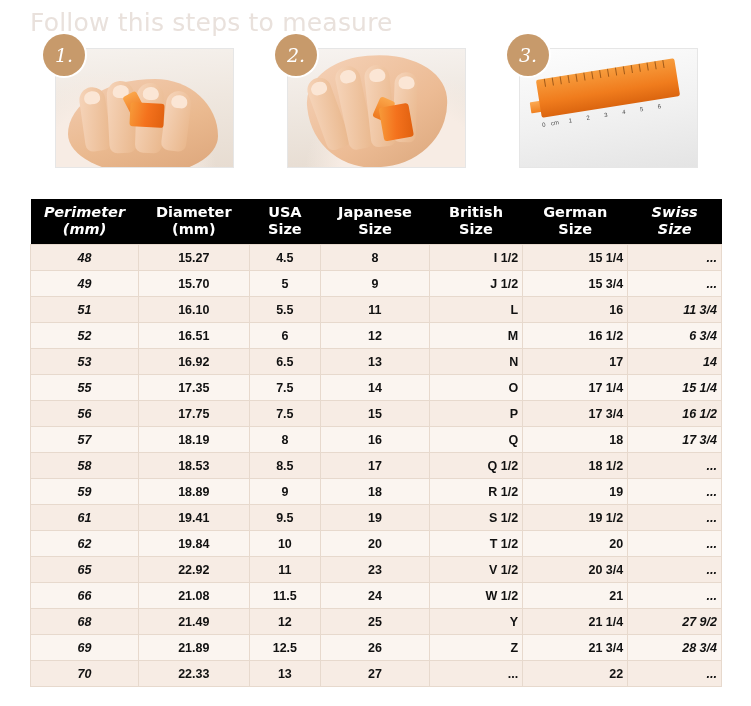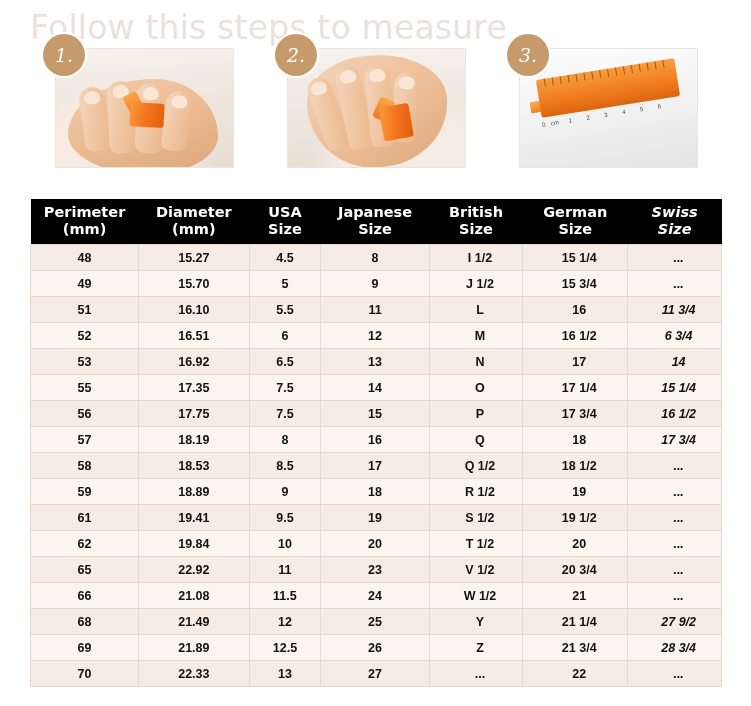--- a/index.html
+++ b/index.html
@@ -16,21 +16,21 @@
   }
   .page {
     position: relative;
     width: 751px;
     height: 706px;
   }
   .heading {
     position: absolute;
     left: 30px;
     top: 8px;
-    font-size: 33px;
+    font-size: 25px;
     color: #e9e1dc;
     letter-spacing: 0.2px;
     font-family: "DejaVu Sans", sans-serif;
     white-space: nowrap;
   }
 
   
   .steps {
     position: absolute;
     left: 0;
@@ -206,22 +206,22 @@
   tbody td {
     padding: 4px 4px;
     height: 17px;
     border: 1px solid #e7d9cd;
     font-weight: bold;
     color: #111;
   }
   tbody tr:nth-child(odd) td { background: #f7ece4; }
   tbody tr:nth-child(even) td { background: #fbf5f0; }
   td.c { text-align: center; }
-  td.l { text-align: center; padding-left: 12px; }
-  .col0 { width: 104px; }
+  td.l { text-align: right; padding-left: 12px; }
+  .col0 { width: 104px; font-style: italic; }
   .col1 { width: 108px; }
   .col2 { width: 70px; }
   .col3 { width: 106px; }
   .col4 { width: 84px; text-align: center; }
   .col5 { width: 96px; }
   .col6 { width: 86px; font-style: italic; }
 </style>
 </head>
 <body>
 

